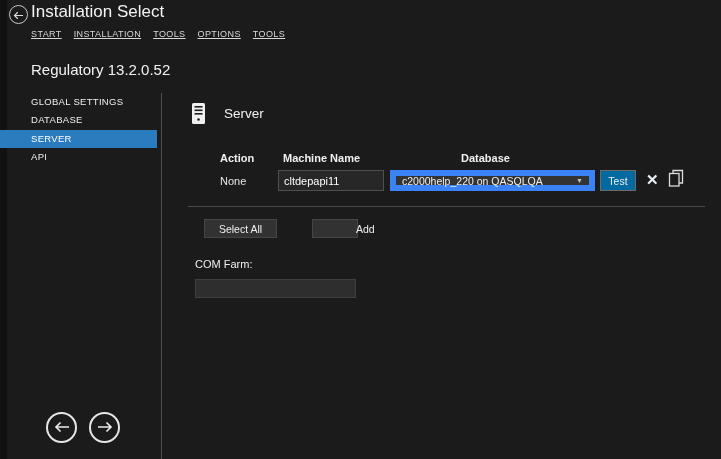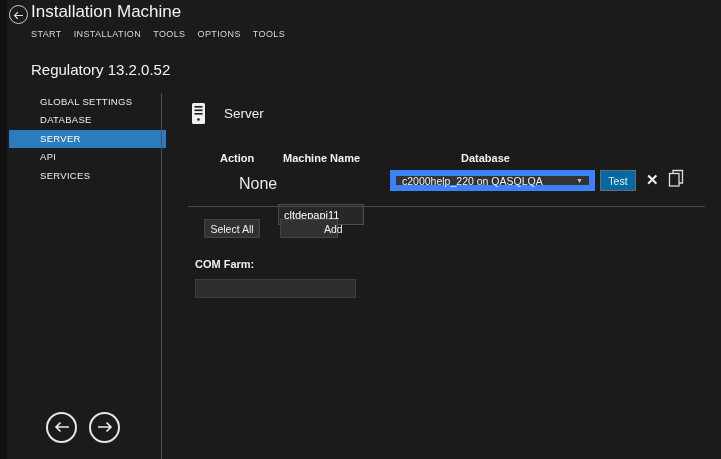--- a/index.html
+++ b/index.html
@@ -19,51 +19,51 @@
   
   .back-btn {
     left:9px; top:5px; width:19px; height:19px;
     border:1px solid #c9c9c9; border-radius:50%;
     display:flex; align-items:center; justify-content:center;
     cursor:pointer;
   }
   .app-title { left:31px; top:2px; font-size:17px; color:#f2f2f2; font-weight:400; }
   .menubar { left:31px; top:29px; display:flex; gap:12px; }
   .menubar span {
-    font-size:9px; letter-spacing:.4px; color:#d8d8d8; cursor:pointer;
+    font-size:9px; letter-spacing:.4px; color:#d8d8d8; cursor:pointer;text-decoration:underline;
   }
   .product-title { left:31px; top:61px; font-size:15px; color:#f2f2f2; }
 
   
-  .sidebar { left:9px; top:93px; width:157px; }
+  .sidebar { left:0; top:93px; width:157px; }
   .side-item {
     height:18.4px; line-height:18.4px; padding-left:31px;
     font-size:9.5px; letter-spacing:.3px; color:#efefef;
     cursor:pointer; white-space:nowrap;
   }
   .side-item.selected { background:#2b7cbf; color:#ffffff; }
 
   .v-divider { left:161px; top:93px; width:1px; height:366px; background:#4e4e4e; }
 
   
   .section-head-icon { left:190px; top:102px; }
   .section-title { left:224px; top:106px; font-size:13.5px; color:#f2f2f2; }
 
   .col-head { font-size:11px; font-weight:bold; color:#f0f0f0; }
   .h-action { left:220px; top:152px; }
   .h-machine { left:283px; top:152px; }
   .h-database { left:461px; top:152px; }
 
-  .cell-action { left:220px; top:175px; font-size:16px; color:#e6e6e6;margin-left:19px; }
+  .cell-action { left:220px; top:175px; font-size:11px; color:#e6e6e6; }
 
   .machine-input {
-    left:278px; top:170px; width:86px; height:21px;
+    left:278px; top:170px; width:106px; height:21px;
     background:#272727; border:1px solid #4f4f4f;
     color:#ffffff; font-size:11px; font-family:"Liberation Sans", sans-serif;
-    padding:0 5px; outline:none;margin-top:34px;
+    padding:0 5px; outline:none;
   }
   .db-select {
     left:390px; top:170px; width:205px; height:21px;
     background:#333333; border:6px solid #3b82f6;
     display:flex; align-items:center;
     padding:0 6px; cursor:pointer;
   }
   .db-select .db-text { font-size:10.5px; color:#f0f0f0; flex:1; white-space:nowrap; overflow:hidden; }
   .db-select .chev { font-size:7px; color:#c0c0c0; margin-left:4px; }
 
@@ -79,25 +79,25 @@
   }
   .copy-icon { left:668px; top:169px; cursor:pointer; }
 
   .h-sep { left:188px; top:206px; width:517px; height:1px; background:#4a4a4a; }
 
   .flat-btn {
     background:#323232; border:1px solid #454545;
     color:#f0f0f0; font-size:10.5px; font-family:"Liberation Sans", sans-serif;
     height:19px; cursor:pointer;
   }
-  .btn-select-all { left:204px; top:219px; width:56px; }
-  .btn-add { left:280px; top:219px; width:58px;padding-left:43px; }
+  .btn-select-all { left:204px; top:219px; width:73px; }
+  .btn-add { left:312px; top:219px; width:46px;padding-left:43px; }
 
   .comfarm-row { left:195px; top:258px; display:flex; align-items:baseline; gap:9px; }
-  .comfarm-label { font-size:11px; font-weight:bold; color:#f0f0f0; }
+  .comfarm-label { font-size:11px; font-weight:normal; color:#f0f0f0; }
   .comfarm-hint { font-size:10.5px; color:#c9c9c9; }
   .comfarm-input {
     left:195px; top:279px; width:161px; height:19px;
     background:#2e2e2e; border:1px solid #3f3f3f;
     color:#ffffff; font-size:11px; font-family:"Liberation Sans", sans-serif;
     padding:0 5px; outline:none;
   }
 
   .nav-circle {
     width:31px; height:31px; border:2px solid #e6e6e6; border-radius:50%;
@@ -111,38 +111,37 @@
 
 <div class="abs edge-strip"></div>
 
 <div class="abs back-btn">
   <span>
     <svg width="11" height="9" viewBox="0 0 11 9">
         <path d="M10 4.5 H1.5 M4.8 1.3 L1.5 4.5 l3.3 3.2" stroke="#dddddd" stroke-width="1.2" fill="none"></path>
       </svg>
   </span>
 </div>
-<div class="abs app-title">Installation Machine</div>
+<div class="abs app-title">Installation Select</div>
 
 <div class="abs menubar">
   <span>START</span>
   <span>INSTALLATION</span>
   <span>TOOLS</span>
   <span>OPTIONS</span>
   <span>TOOLS</span>
 </div>
 
 <div class="abs product-title">Regulatory 13.2.0.52</div>
 
 <div class="abs sidebar">
   <div class="side-item">GLOBAL SETTINGS</div>
   <div class="side-item">DATABASE</div>
   <div class="side-item selected">SERVER</div>
   <div class="side-item">API</div>
-  <div class="side-item">SERVICES</div>
 </div>
 
 <div class="abs v-divider"></div>
 
 <div class="abs section-head-icon">
   <svg width="17" height="23" viewBox="0 0 17 23">
     <rect x="2" y="1" width="13" height="21" rx="1.5" fill="#f0f0f0"></rect>
     <rect x="4.5" y="4" width="8" height="1.6" fill="#1b1b1b"></rect>
     <rect x="4.5" y="7.5" width="8" height="1.6" fill="#1b1b1b"></rect>
     <rect x="4.5" y="11" width="8" height="1.6" fill="#1b1b1b"></rect>

